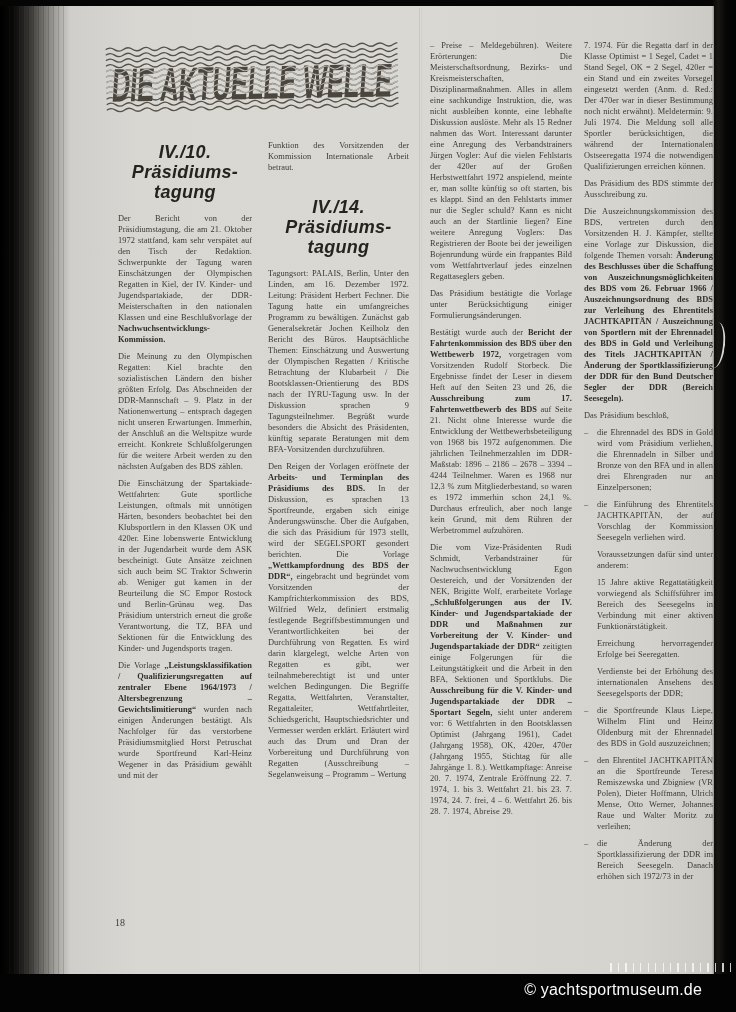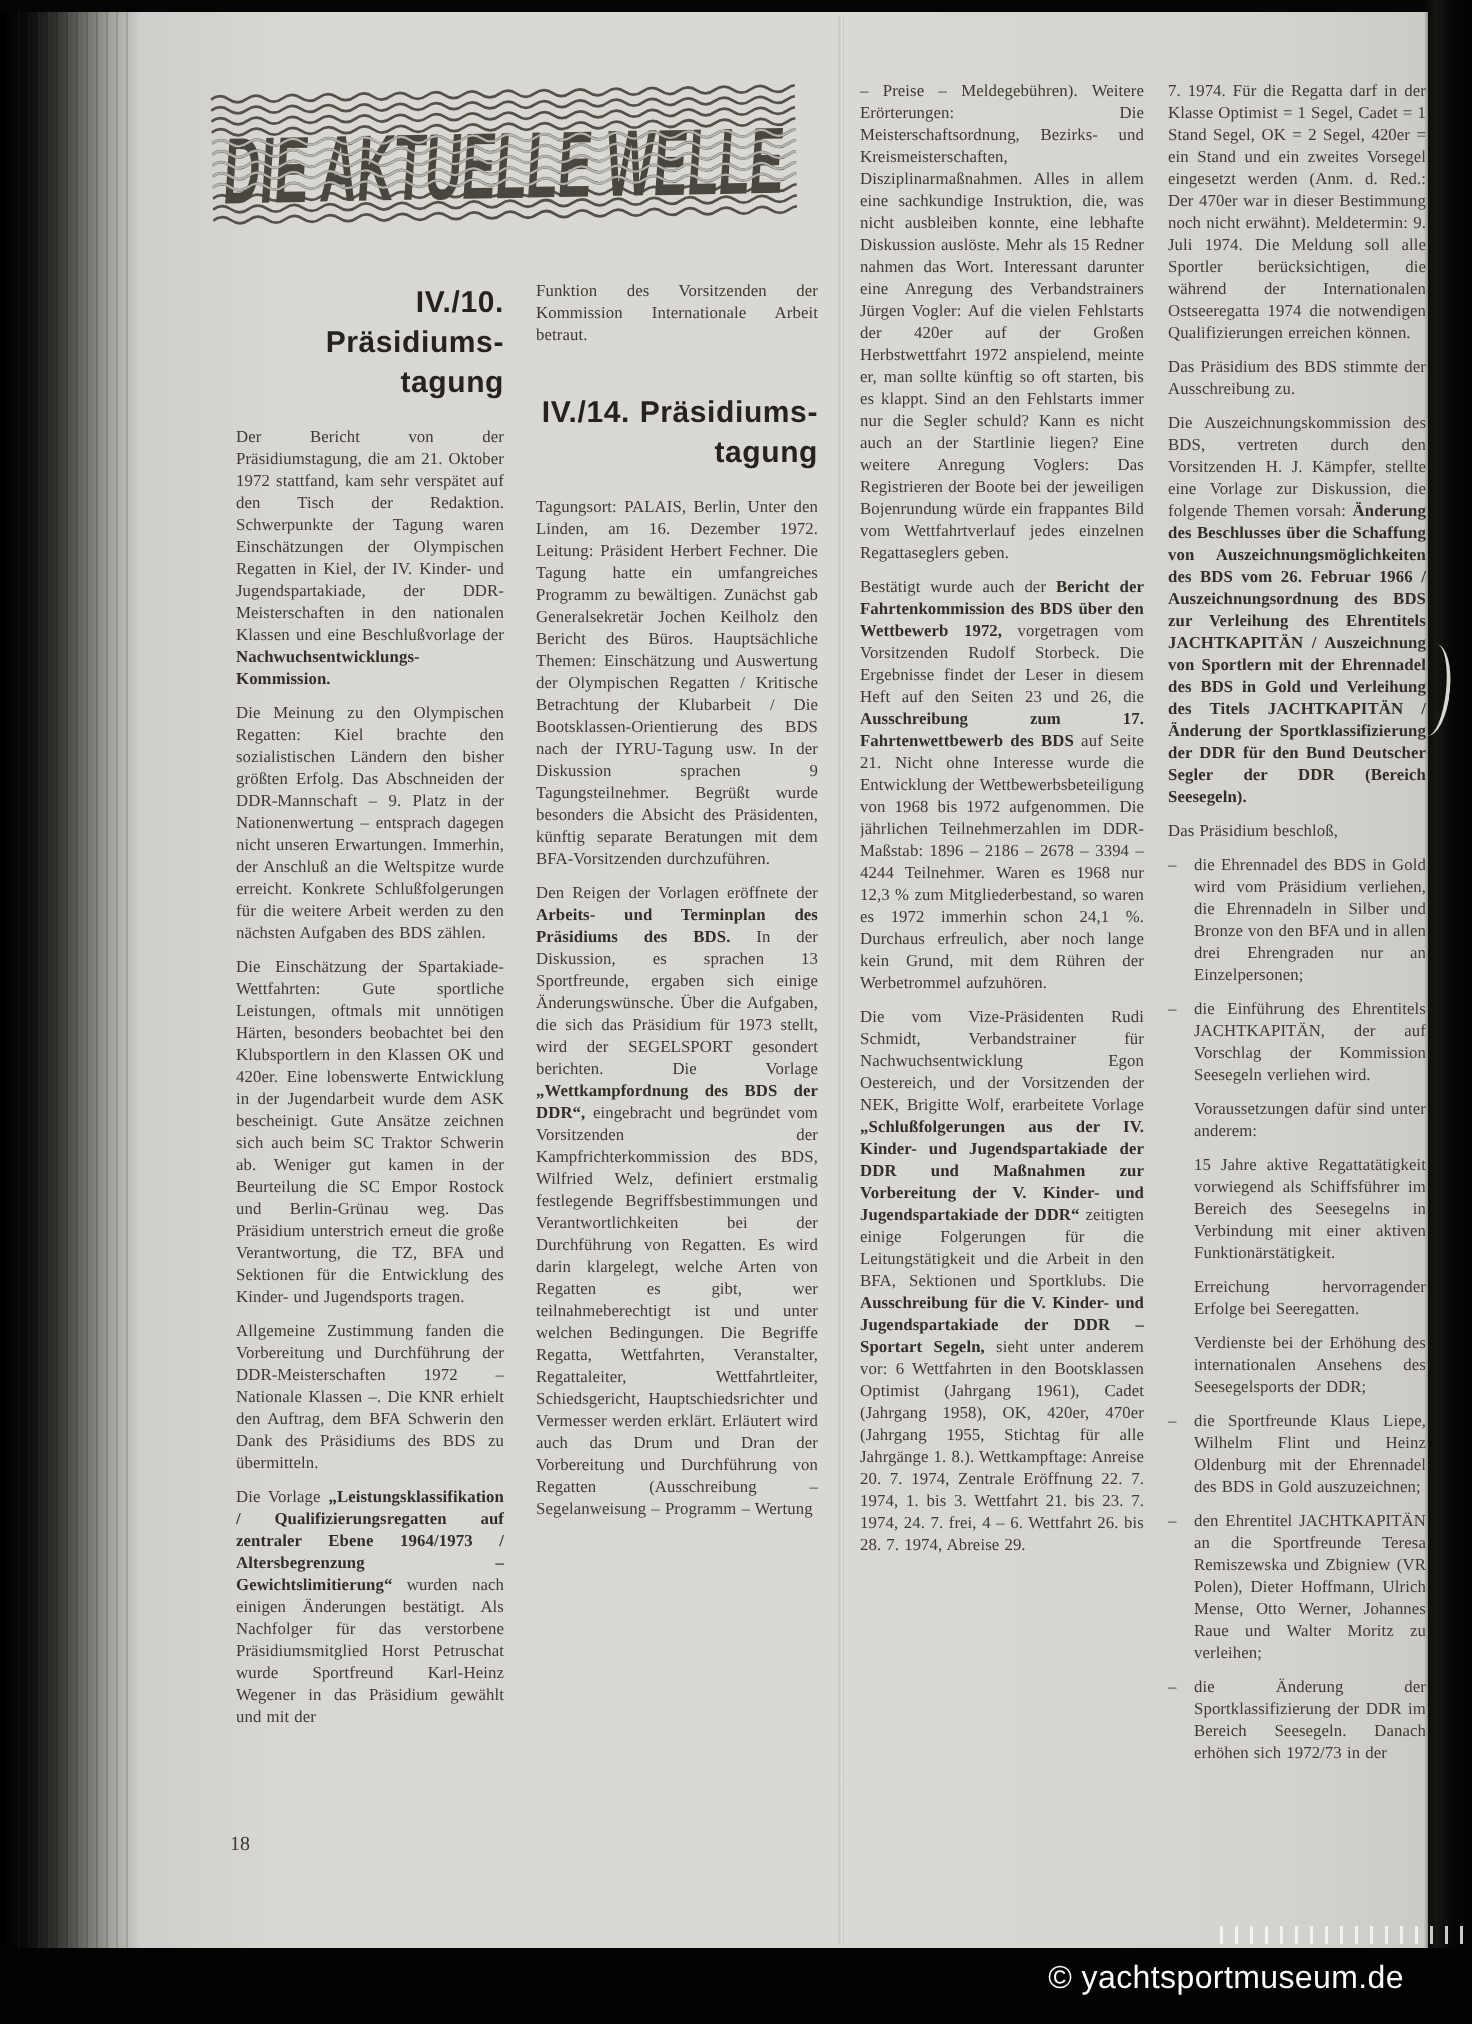--- a/index.html
+++ b/index.html
@@ -29,22 +29,22 @@
          font-family:"Liberation Sans",sans-serif;font-size:16px;font-weight:normal;letter-spacing:.2px;}
 
   
   .logo{position:absolute;left:106px;top:42px;width:292px;height:74px;transform:rotate(-1.1deg);}
 
   
   .col{position:absolute;color:#3e3a33;font-size:8.4px;line-height:11px;
        text-align:justify;letter-spacing:.05px;word-spacing:.4px;overflow:hidden;}
   .col p{margin:0 0 6px 0;}
   .col h2{font-family:"Liberation Sans",sans-serif;font-weight:bold;color:#26231e;
-          font-size:15px;line-height:20px;letter-spacing:.3px;margin:24px 0 11px 0;
-          white-space:pre-line;text-align:right;}
+          font-size:18px;line-height:20px;letter-spacing:.3px;margin:24px 0 11px 0;
+          white-space:pre-line;text-align:center;font-style:italic;}
   .col h2:first-child{margin-top:2px;}
   .b{font-weight:bold;color:#322e28;}
   .li{position:relative;padding-left:13px;margin:0 0 5px 0;}
   .li .dash{position:absolute;left:0;top:0;}
   .sub{padding-left:13px;margin:0 0 5px 0;}
   #col0{left:118px;top:140px;width:134px;height:800px;}
   #col1{left:268px;top:140px;width:141px;height:800px;}
   #col2{left:430px;top:40px;width:142px;height:898px;}
   #col3{left:584px;top:40px;width:129px;height:898px;}
 
@@ -82,32 +82,32 @@
       </g>
   </svg>
 </div>
 
 <div id="col0" class="col">
     <h2>IV./10. Präsidiums-
 tagung</h2>
     <p><span>Der Bericht von der Präsidiumstagung, die am 21. Oktober 1972 stattfand, kam sehr verspätet auf den Tisch der Redaktion. Schwerpunkte der Tagung waren Einschätzungen der Olympischen Regatten in Kiel, der IV. Kinder- und Jugendspartakiade, der DDR-Meisterschaften in den nationalen Klassen und eine Beschlußvorlage der </span><span class="b">Nachwuchsentwicklungs-Kommission.</span></p>
     <p><span>Die Meinung zu den Olympischen Regatten: Kiel brachte den sozialistischen Ländern den bisher größten Erfolg. Das Abschneiden der DDR-Mannschaft – 9. Platz in der Nationenwertung – entsprach dagegen nicht unseren Erwartungen. Immerhin, der Anschluß an die Weltspitze wurde erreicht. Konkrete Schlußfolgerungen für die weitere Arbeit werden zu den nächsten Aufgaben des BDS zählen.</span></p>
     <p><span>Die Einschätzung der Spartakiade-Wettfahrten: Gute sportliche Leistungen, oftmals mit unnötigen Härten, besonders beobachtet bei den Klubsportlern in den Klassen OK und 420er. Eine lobenswerte Entwicklung in der Jugendarbeit wurde dem ASK bescheinigt. Gute Ansätze zeichnen sich auch beim SC Traktor Schwerin ab. Weniger gut kamen in der Beurteilung die SC Empor Rostock und Berlin-Grünau weg. Das Präsidium unterstrich erneut die große Verantwortung, die TZ, BFA und Sektionen für die Entwicklung des Kinder- und Jugendsports tragen.</span></p>
-    <p><span>Allgemeine Zustimmung fanden die Vorbereitung und Durchführung der DDR-Meisterschaften 1972 – Nationale Klassen –. Die KNR erhielt den Auftrag, dem BFA Schwerin den Dank des Präsidiums des BDS zu übermitteln.</span></p>
     <p><span>Die Vorlage </span><span class="b">„Leistungsklassifikation / Qualifizierungsregatten auf zentraler Ebene 1964/1973 / Altersbegrenzung – Gewichtslimitierung“</span><span> wurden nach einigen Änderungen bestätigt. Als Nachfolger für das verstorbene Präsidiumsmitglied Horst Petruschat wurde Sportfreund Karl-Heinz Wegener in das Präsidium gewählt und mit der</span></p>
   </div>
 <div id="col1" class="col">
     <p><span>Funktion des Vorsitzenden der Kommission Internationale Arbeit betraut.</span></p>
     <h2>IV./14. Präsidiums-
 tagung</h2>
     <p><span>Tagungsort: PALAIS, Berlin, Unter den Linden, am 16. Dezember 1972. Leitung: Präsident Herbert Fechner. Die Tagung hatte ein umfangreiches Programm zu bewältigen. Zunächst gab Generalsekretär Jochen Keilholz den Bericht des Büros. Hauptsächliche Themen: Einschätzung und Auswertung der Olympischen Regatten / Kritische Betrachtung der Klubarbeit / Die Bootsklassen-Orientierung des BDS nach der IYRU-Tagung usw. In der Diskussion sprachen 9 Tagungsteilnehmer. Begrüßt wurde besonders die Absicht des Präsidenten, künftig separate Beratungen mit dem BFA-Vorsitzenden durchzuführen.</span></p>
     <p><span>Den Reigen der Vorlagen eröffnete der </span><span class="b">Arbeits- und Terminplan des Präsidiums des BDS.</span><span> In der Diskussion, es sprachen 13 Sportfreunde, ergaben sich einige Änderungswünsche. Über die Aufgaben, die sich das Präsidium für 1973 stellt, wird der SEGELSPORT gesondert berichten. Die Vorlage </span><span class="b">„Wettkampfordnung des BDS der DDR“,</span><span> eingebracht und begründet vom Vorsitzenden der Kampfrichterkommission des BDS, Wilfried Welz, definiert erstmalig festlegende Begriffsbestimmungen und Verantwortlichkeiten bei der Durchführung von Regatten. Es wird darin klargelegt, welche Arten von Regatten es gibt, wer teilnahmeberechtigt ist und unter welchen Bedingungen. Die Begriffe Regatta, Wettfahrten, Veranstalter, Regattaleiter, Wettfahrtleiter, Schiedsgericht, Hauptschiedsrichter und Vermesser werden erklärt. Erläutert wird auch das Drum und Dran der Vorbereitung und Durchführung von Regatten (Ausschreibung – Segelanweisung – Programm – Wertung</span></p>
   </div>
 <div id="col2" class="col">
     <p><span>– Preise – Meldegebühren). Weitere Erörterungen: Die Meisterschaftsordnung, Bezirks- und Kreismeisterschaften, Disziplinarmaßnahmen. Alles in allem eine sachkundige Instruktion, die, was nicht ausbleiben konnte, eine lebhafte Diskussion auslöste. Mehr als 15 Redner nahmen das Wort. Interessant darunter eine Anregung des Verbandstrainers Jürgen Vogler: Auf die vielen Fehlstarts der 420er auf der Großen Herbstwettfahrt 1972 anspielend, meinte er, man sollte künftig so oft starten, bis es klappt. Sind an den Fehlstarts immer nur die Segler schuld? Kann es nicht auch an der Startlinie liegen? Eine weitere Anregung Voglers: Das Registrieren der Boote bei der jeweiligen Bojenrundung würde ein frappantes Bild vom Wettfahrtverlauf jedes einzelnen Regattaseglers geben.</span></p>
+    <p><span>Das Präsidium bestätigte die Vorlage unter Berücksichtigung einiger Formulierungsänderungen.</span></p>
     <p><span>Bestätigt wurde auch der </span><span class="b">Bericht der Fahrtenkommission des BDS über den Wettbewerb 1972,</span><span> vorgetragen vom Vorsitzenden Rudolf Storbeck. Die Ergebnisse findet der Leser in diesem Heft auf den Seiten 23 und 26, die </span><span class="b">Ausschreibung zum 17. Fahrtenwettbewerb des BDS</span><span> auf Seite 21. Nicht ohne Interesse wurde die Entwicklung der Wettbewerbsbeteiligung von 1968 bis 1972 aufgenommen. Die jährlichen Teilnehmerzahlen im DDR-Maßstab: 1896 – 2186 – 2678 – 3394 – 4244 Teilnehmer. Waren es 1968 nur 12,3 % zum Mitgliederbestand, so waren es 1972 immerhin schon 24,1 %. Durchaus erfreulich, aber noch lange kein Grund, mit dem Rühren der Werbetrommel aufzuhören.</span></p>
     <p><span>Die vom Vize-Präsidenten Rudi Schmidt, Verbandstrainer für Nachwuchsentwicklung Egon Oestereich, und der Vorsitzenden der NEK, Brigitte Wolf, erarbeitete Vorlage </span><span class="b">„Schlußfolgerungen aus der IV. Kinder- und Jugendspartakiade der DDR und Maßnahmen zur Vorbereitung der V. Kinder- und Jugendspartakiade der DDR“</span><span> zeitigten einige Folgerungen für die Leitungstätigkeit und die Arbeit in den BFA, Sektionen und Sportklubs. Die </span><span class="b">Ausschreibung für die V. Kinder- und Jugendspartakiade der DDR – Sportart Segeln,</span><span> sieht unter anderem vor: 6 Wettfahrten in den Bootsklassen Optimist (Jahrgang 1961), Cadet (Jahrgang 1958), OK, 420er, 470er (Jahrgang 1955, Stichtag für alle Jahrgänge 1. 8.). Wettkampftage: Anreise 20. 7. 1974, Zentrale Eröffnung 22. 7. 1974, 1. bis 3. Wettfahrt 21. bis 23. 7. 1974, 24. 7. frei, 4 – 6. Wettfahrt 26. bis 28. 7. 1974, Abreise 29.</span></p>
   </div>
 <div id="col3" class="col">
     <p><span>7. 1974. Für die Regatta darf in der Klasse Optimist = 1 Segel, Cadet = 1 Stand Segel, OK = 2 Segel, 420er = ein Stand und ein zweites Vorsegel eingesetzt werden (Anm. d. Red.: Der 470er war in dieser Bestimmung noch nicht erwähnt). Meldetermin: 9. Juli 1974. Die Meldung soll alle Sportler berücksichtigen, die während der Internationalen Ostseeregatta 1974 die notwendigen Qualifizierungen erreichen können.</span></p>
     <p><span>Das Präsidium des BDS stimmte der Ausschreibung zu.</span></p>
     <p><span>Die Auszeichnungskommission des BDS, vertreten durch den Vorsitzenden H. J. Kämpfer, stellte eine Vorlage zur Diskussion, die folgende Themen vorsah: </span><span class="b">Änderung des Beschlusses über die Schaffung von Auszeichnungsmöglichkeiten des BDS vom 26. Februar 1966 / Auszeichnungsordnung des BDS zur Verleihung des Ehrentitels JACHTKAPITÄN / Auszeichnung von Sportlern mit der Ehrennadel des BDS in Gold und Verleihung des Titels JACHTKAPITÄN / Änderung der Sportklassifizierung der DDR für den Bund Deutscher Segler der DDR (Bereich Seesegeln).</span></p>
     <p><span>Das Präsidium beschloß,</span></p>
     <p class="li"><span class="dash">–</span><span>die Ehrennadel des BDS in Gold wird vom Präsidium verliehen, die Ehrennadeln in Silber und Bronze von den BFA und in allen drei Ehrengraden nur an Einzelpersonen;</span></p>
     <p class="li"><span class="dash">–</span><span>die Einführung des Ehrentitels JACHTKAPITÄN, der auf Vorschlag der Kommission Seesegeln verliehen wird.</span></p>

